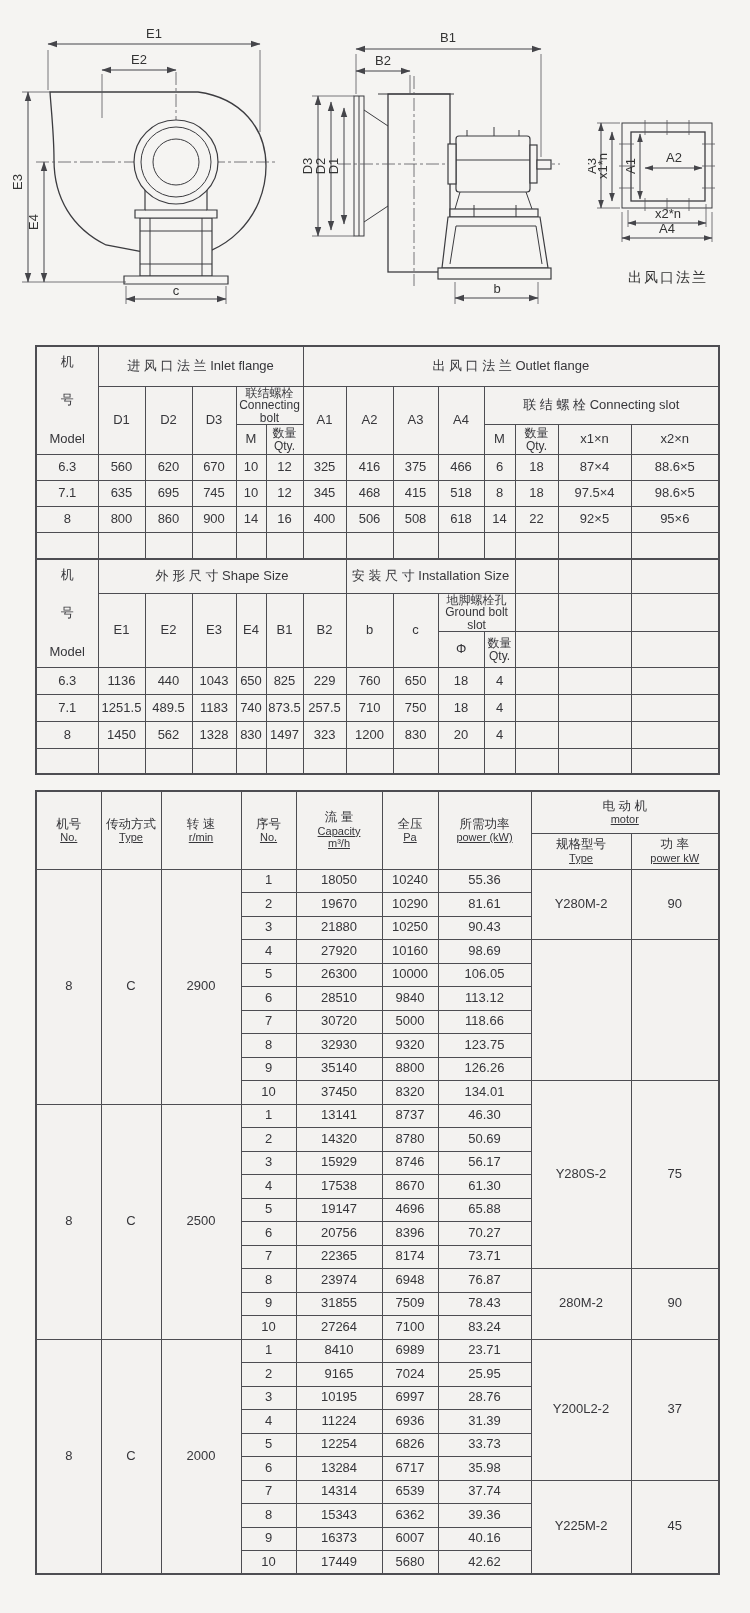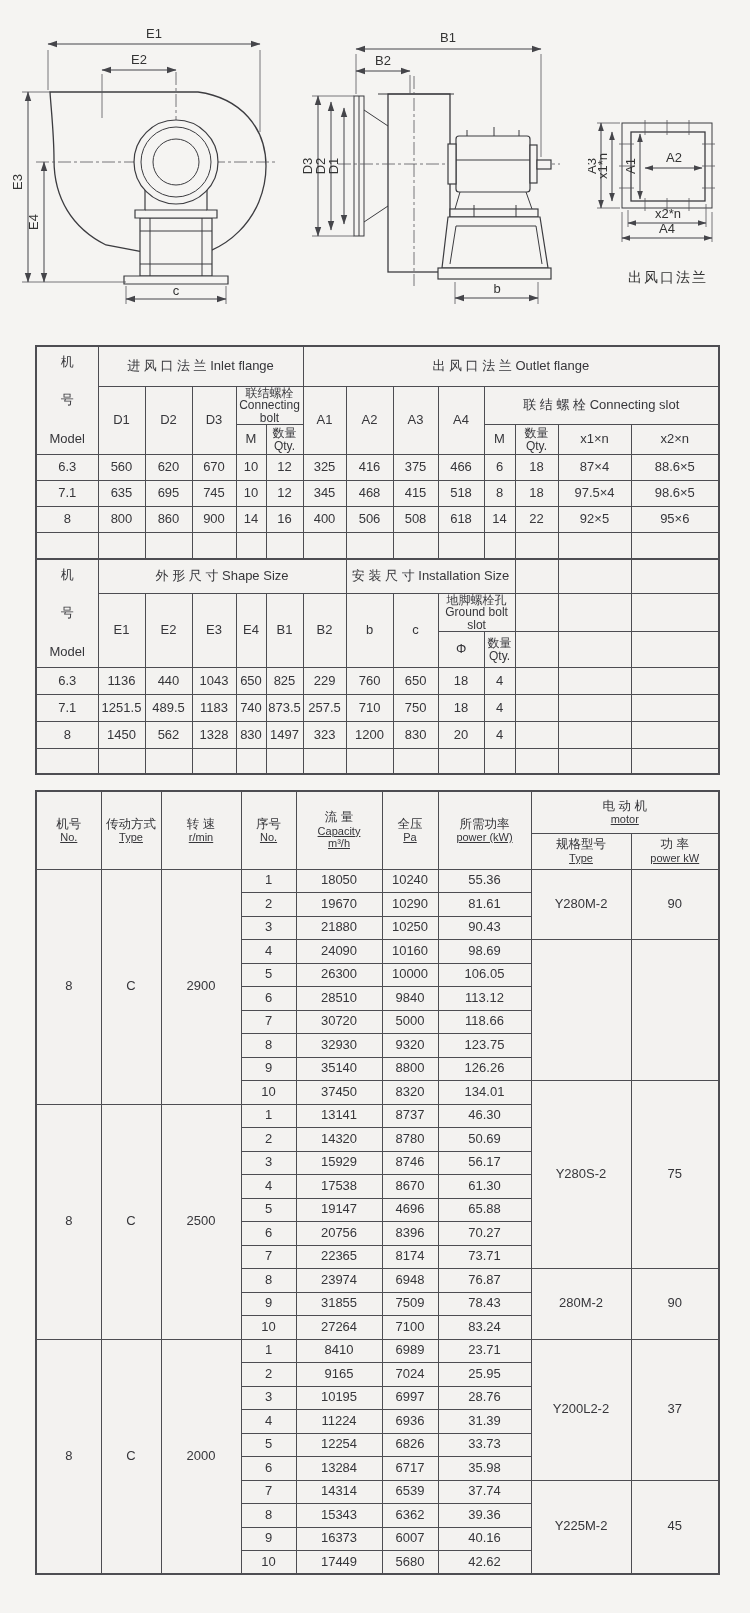--- a/index.html
+++ b/index.html
@@ -519,21 +519,21 @@
         <td>81.61</td>
       </tr>
       <tr style="height:23.5px">
         <td>3</td>
         <td>21880</td>
         <td>10250</td>
         <td>90.43</td>
       </tr>
       <tr style="height:23.5px">
         <td>4</td>
-        <td>24090</td>
+        <td>27920</td>
         <td>10160</td>
         <td>98.69</td>
         <td rowspan="6"></td>
         <td rowspan="6"></td>
       </tr>
       <tr style="height:23.5px">
         <td>5</td>
         <td>26300</td>
         <td>10000</td>
         <td>106.05</td>

